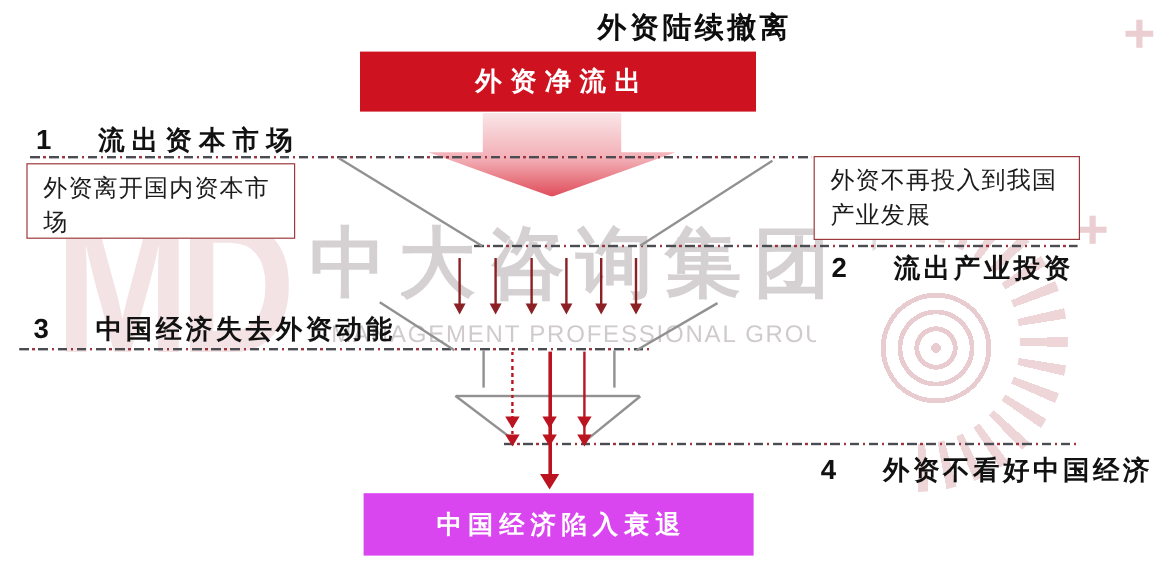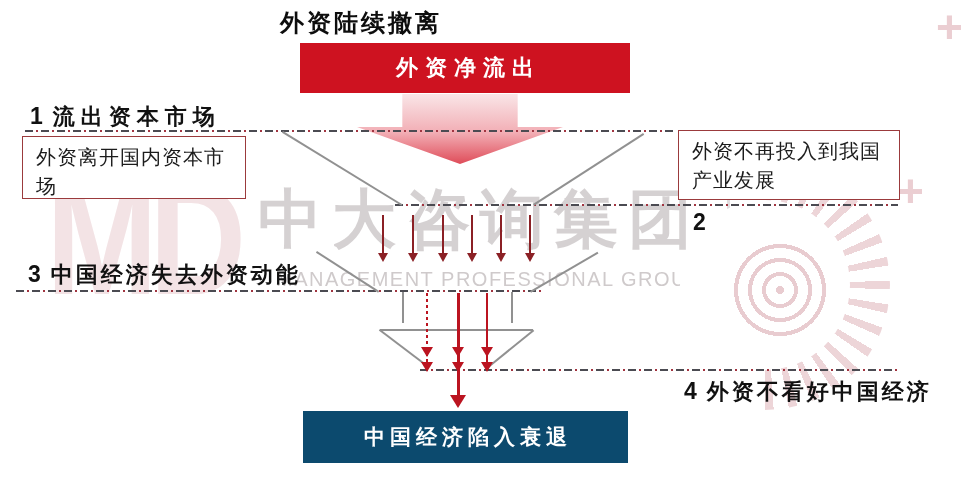--- a/index.html
+++ b/index.html
@@ -49,40 +49,40 @@
   #wall-r{left:511px;top:292px;height:31px;}
   #tri-top{left:380px;top:329px;width:153px;}
   #tri-l{left:380px;top:329px;width:60px;transform:rotate(37.2deg);}
   #tri-r{left:488px;top:365.5px;width:58px;transform:rotate(-39.1deg);}
 
   
   .redbox{position:absolute;display:flex;align-items:center;justify-content:center;
           color:#fff;font-weight:700;font-family:"Liberation Serif",serif;}
   #top-box{left:300px;top:43px;width:330px;height:50px;background:#ce1220;
            font-size:22px;letter-spacing:7px;padding-left:7px;box-sizing:border-box;}
-  #bottom-box{left:303px;top:411px;width:325px;height:52px;background:#0c4a6e;
+  #bottom-box{left:303px;top:411px;width:325px;height:52px;background:#d946ef;
            font-size:21px;letter-spacing:5px;padding-left:5px;box-sizing:border-box;}
 
   
   .note{position:absolute;background:#fff;border:1.5px solid #9b3a3c;box-sizing:border-box;
         font-size:20px;line-height:1.45;color:#1c1c1c;padding:6px 13px;letter-spacing:1px;}
   #left-note{left:22px;top:136px;width:224px;height:63px;}
   #right-note{left:678px;top:130px;width:222px;height:70px;}
 
   
   .step{position:absolute;display:flex;align-items:baseline;gap:10px;color:#111;white-space:nowrap;}
   .step .n{font:700 23px "Liberation Sans",sans-serif;}
-  .step .t{font:700 22px "Liberation Serif",serif;letter-spacing:3px;}
+  .step .t{font:700 22px "Liberation Serif",serif;letter-spacing:3px;margin-left:29px;}
   #step-1{left:30px;top:102px;}  #step-1 .t{letter-spacing:6px;}
   #step-2{left:693px;top:209px;}
   #step-3{left:28px;top:260px;}
   #step-4{left:684px;top:377px;}
 
   
-  #title{position:absolute;left:280px;top:7px;width:380px;text-align:left;
+  #title{position:absolute;left:280px;top:7px;width:380px;text-align:right;
          font:700 24px "Liberation Serif",serif;letter-spacing:3px;color:#0d0d0d;}
 
   
   .ua{position:absolute;width:2px;height:39px;top:215px;background:#8b2025;}
   .ua::after{content:"";position:absolute;top:38px;left:-4.5px;width:0;height:0;
              border:5.5px solid transparent;border-bottom:none;border-top:9px solid #8b2025;}
   .lv{position:absolute;background:#bb1420;}
   #la1{left:426px;top:293px;width:2px;height:72px;
        background:repeating-linear-gradient(to bottom,#bb1420 0 3px,transparent 3px 6px);}
   #la2{left:457px;top:293px;width:3px;height:103px;}
@@ -130,20 +130,21 @@
 
   <div class="note" id="right-note">外资不再投入到我国产业发展</div>
   <div class="note" id="left-note">外资离开国内资本市场</div>
 
   <div class="step" id="step-1">
     <span class="n">1</span>
     <span class="t">流出资本市场</span>
   </div>
   <div class="step" id="step-2">
     <span class="n">2</span>
+    <span class="t">流出产业投资</span>
   </div>
   <div class="step" id="step-3">
     <span class="n">3</span>
     <span class="t">中国经济失去外资动能</span>
   </div>
   <div class="step" id="step-4">
     <span class="n">4</span>
     <span class="t">外资不看好中国经济</span>
   </div>
 

